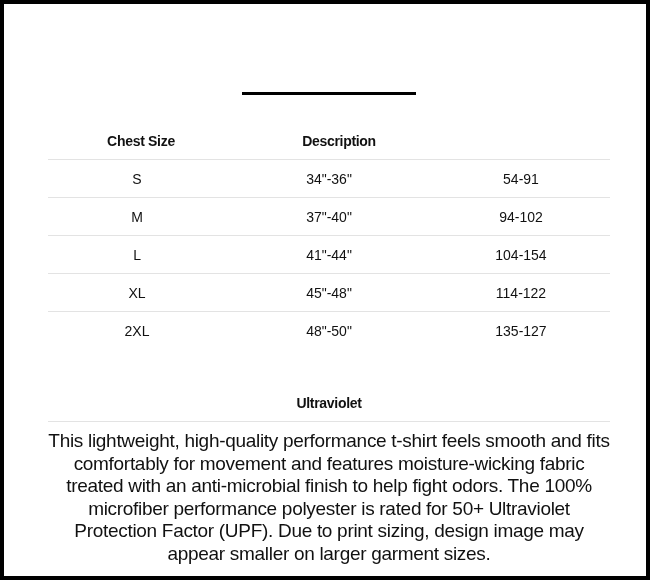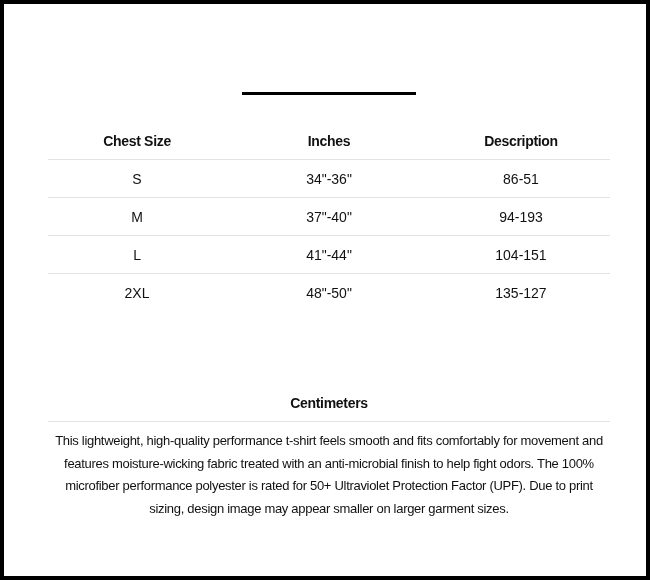--- a/index.html
+++ b/index.html
@@ -8,51 +8,55 @@
   .title-rule { position:absolute; left:238px; top:88px; width:174px; height:3px; background:#000; }
   .tbl { position:absolute; left:44px; top:118px; width:562px; }
   .row { display:flex; height:38px; align-items:center; border-bottom:1px solid #e3e3e3; box-sizing:border-box;gap:12px; }
   .row.head { height:38px; font-weight:bold; font-size:14px; letter-spacing:-0.3px; }
   .row.body { font-size:14px; }
   .row.last { border-bottom:none;align-items:center; }
   .c1 { width:186px; text-align:center; }
   .c2 { width:190px; text-align:center; }
   .c3 { width:186px; text-align:center; }
   .desc-head { position:absolute; left:44px; top:380px; width:562px; height:38px; line-height:38px; text-align:center; font-weight:bold; font-size:14px; border-bottom:1px solid #e3e3e3; box-sizing:border-box; letter-spacing:-0.3px; }
-  .desc-body { position:absolute; left:44px; top:426px; width:562px; text-align:center; font-size:13px; line-height:22.5px; letter-spacing:-0.3px; }
+  .desc-body { position:absolute; left:44px; top:426px; width:562px; text-align:center; font-size:19px; line-height:22.5px; letter-spacing:-0.3px; }
 </style>
 </head>
 <body>
 
 <div class="frame">
   <div class="title-rule"></div>
 
   <div class="tbl">
     <div class="row head">
       <div class="c1">Chest Size</div>
-      <div class="c2">Inches</div>
       <div class="c3">Description</div>
     </div>
     <div class="row body">
       <div class="c1">S</div>
       <div class="c2">34"-36"</div>
-      <div class="c3">86-51</div>
+      <div class="c3">54-91</div>
     </div>
     <div class="row body">
       <div class="c1">M</div>
       <div class="c2">37"-40"</div>
-      <div class="c3">94-193</div>
+      <div class="c3">94-102</div>
     </div>
     <div class="row body">
       <div class="c1">L</div>
       <div class="c2">41"-44"</div>
-      <div class="c3">104-151</div>
+      <div class="c3">104-154</div>
+    </div>
+    <div class="row body">
+      <div class="c1">XL</div>
+      <div class="c2">45"-48"</div>
+      <div class="c3">114-122</div>
     </div>
     <div class="row body last">
       <div class="c1">2XL</div>
       <div class="c2">48"-50"</div>
       <div class="c3">135-127</div>
     </div>
   </div>
 
-  <div class="desc-head">Centimeters</div>
+  <div class="desc-head">Ultraviolet</div>
   <div class="desc-body">This lightweight, high-quality performance t-shirt feels smooth and fits comfortably for movement and features moisture-wicking fabric treated with an anti-microbial finish to help fight odors. The 100% microfiber performance polyester is rated for 50+ Ultraviolet Protection Factor (UPF). Due to print sizing, design image may appear smaller on larger garment sizes.</div>
 </div>
 
 </body></html>

